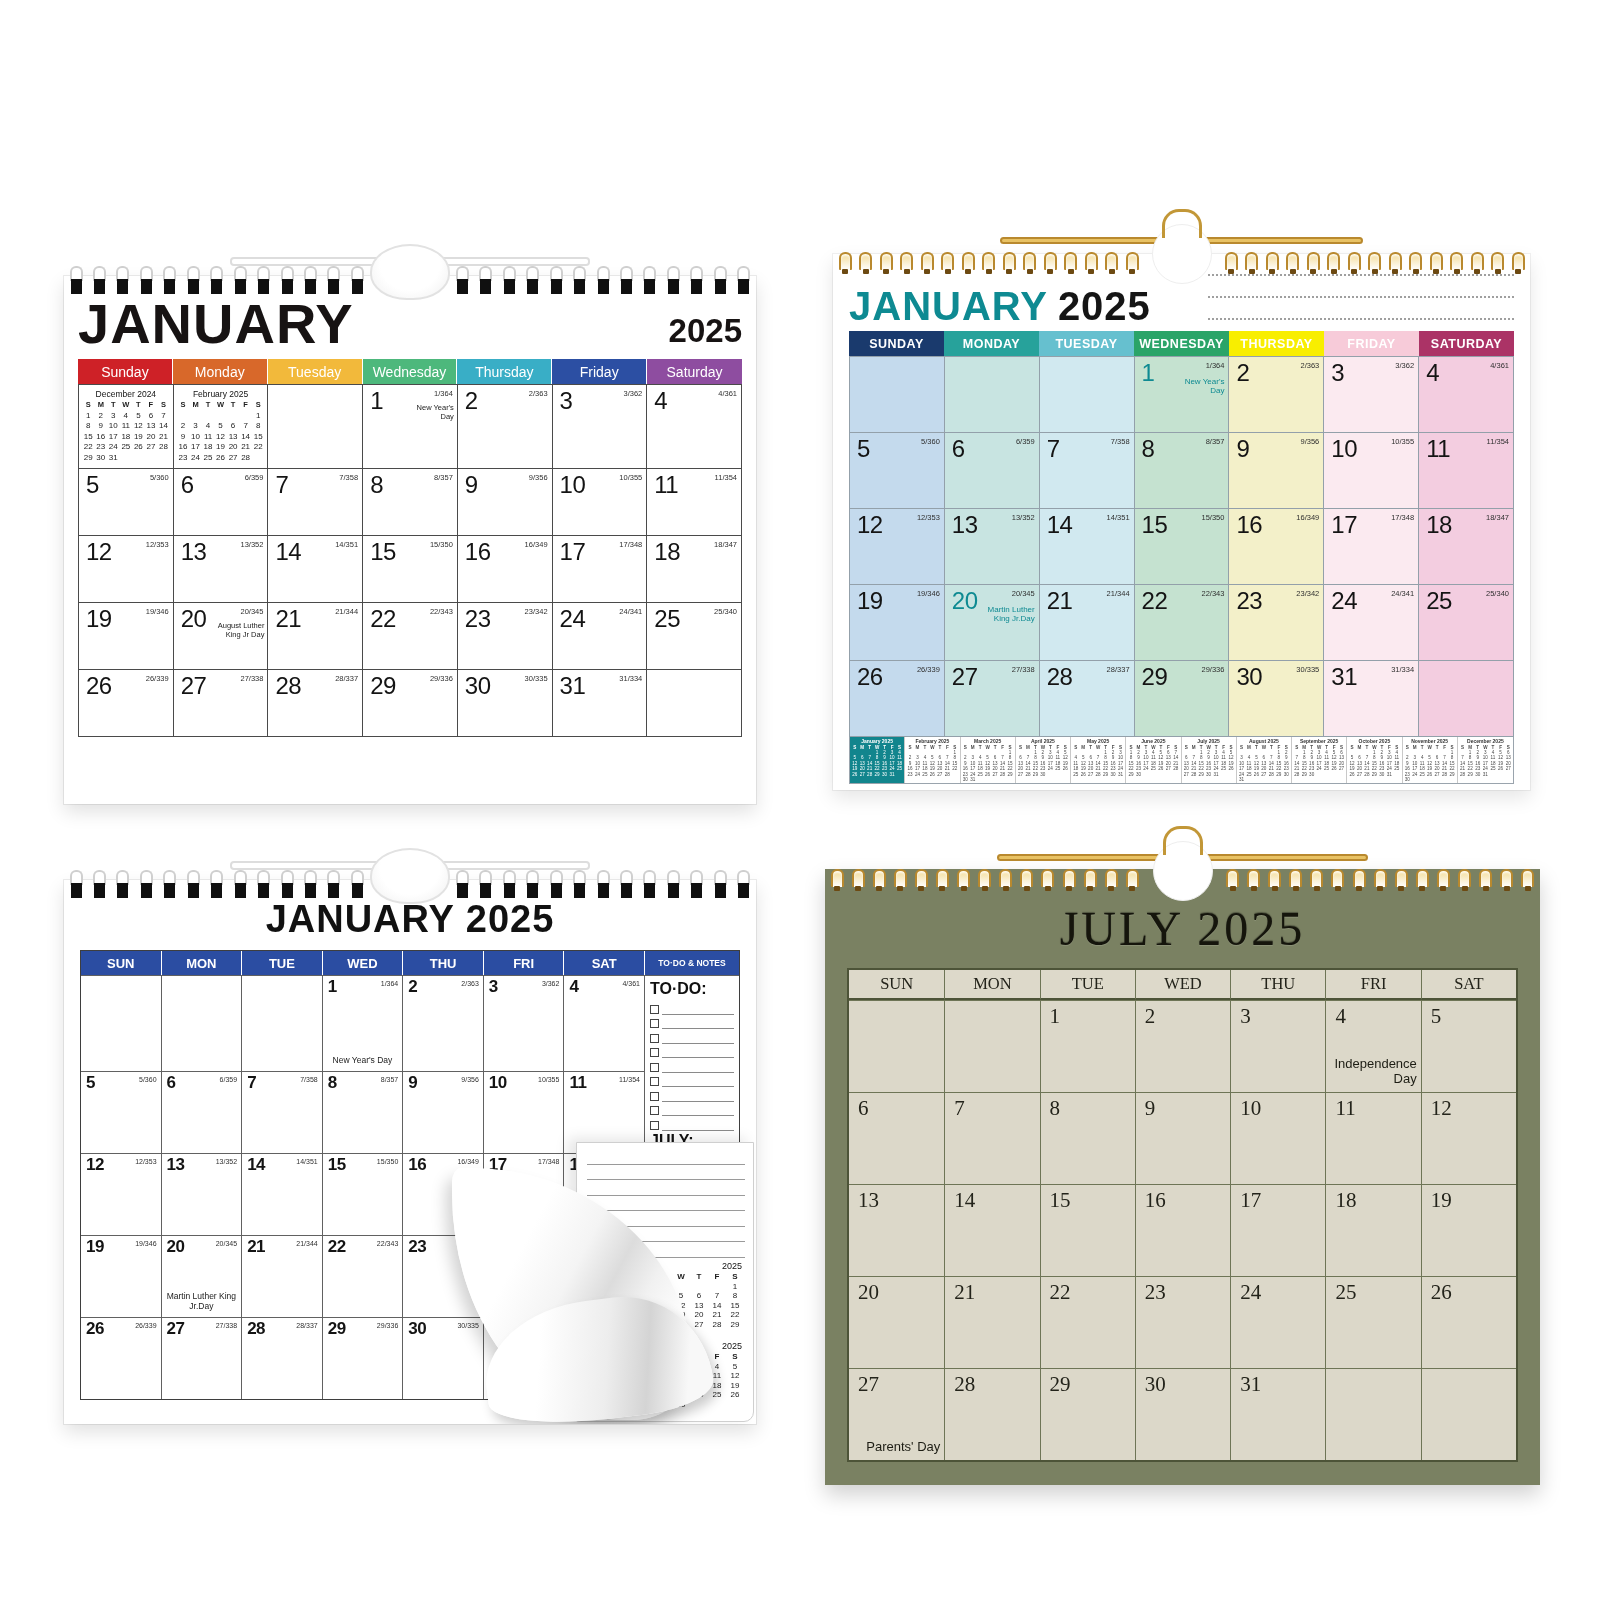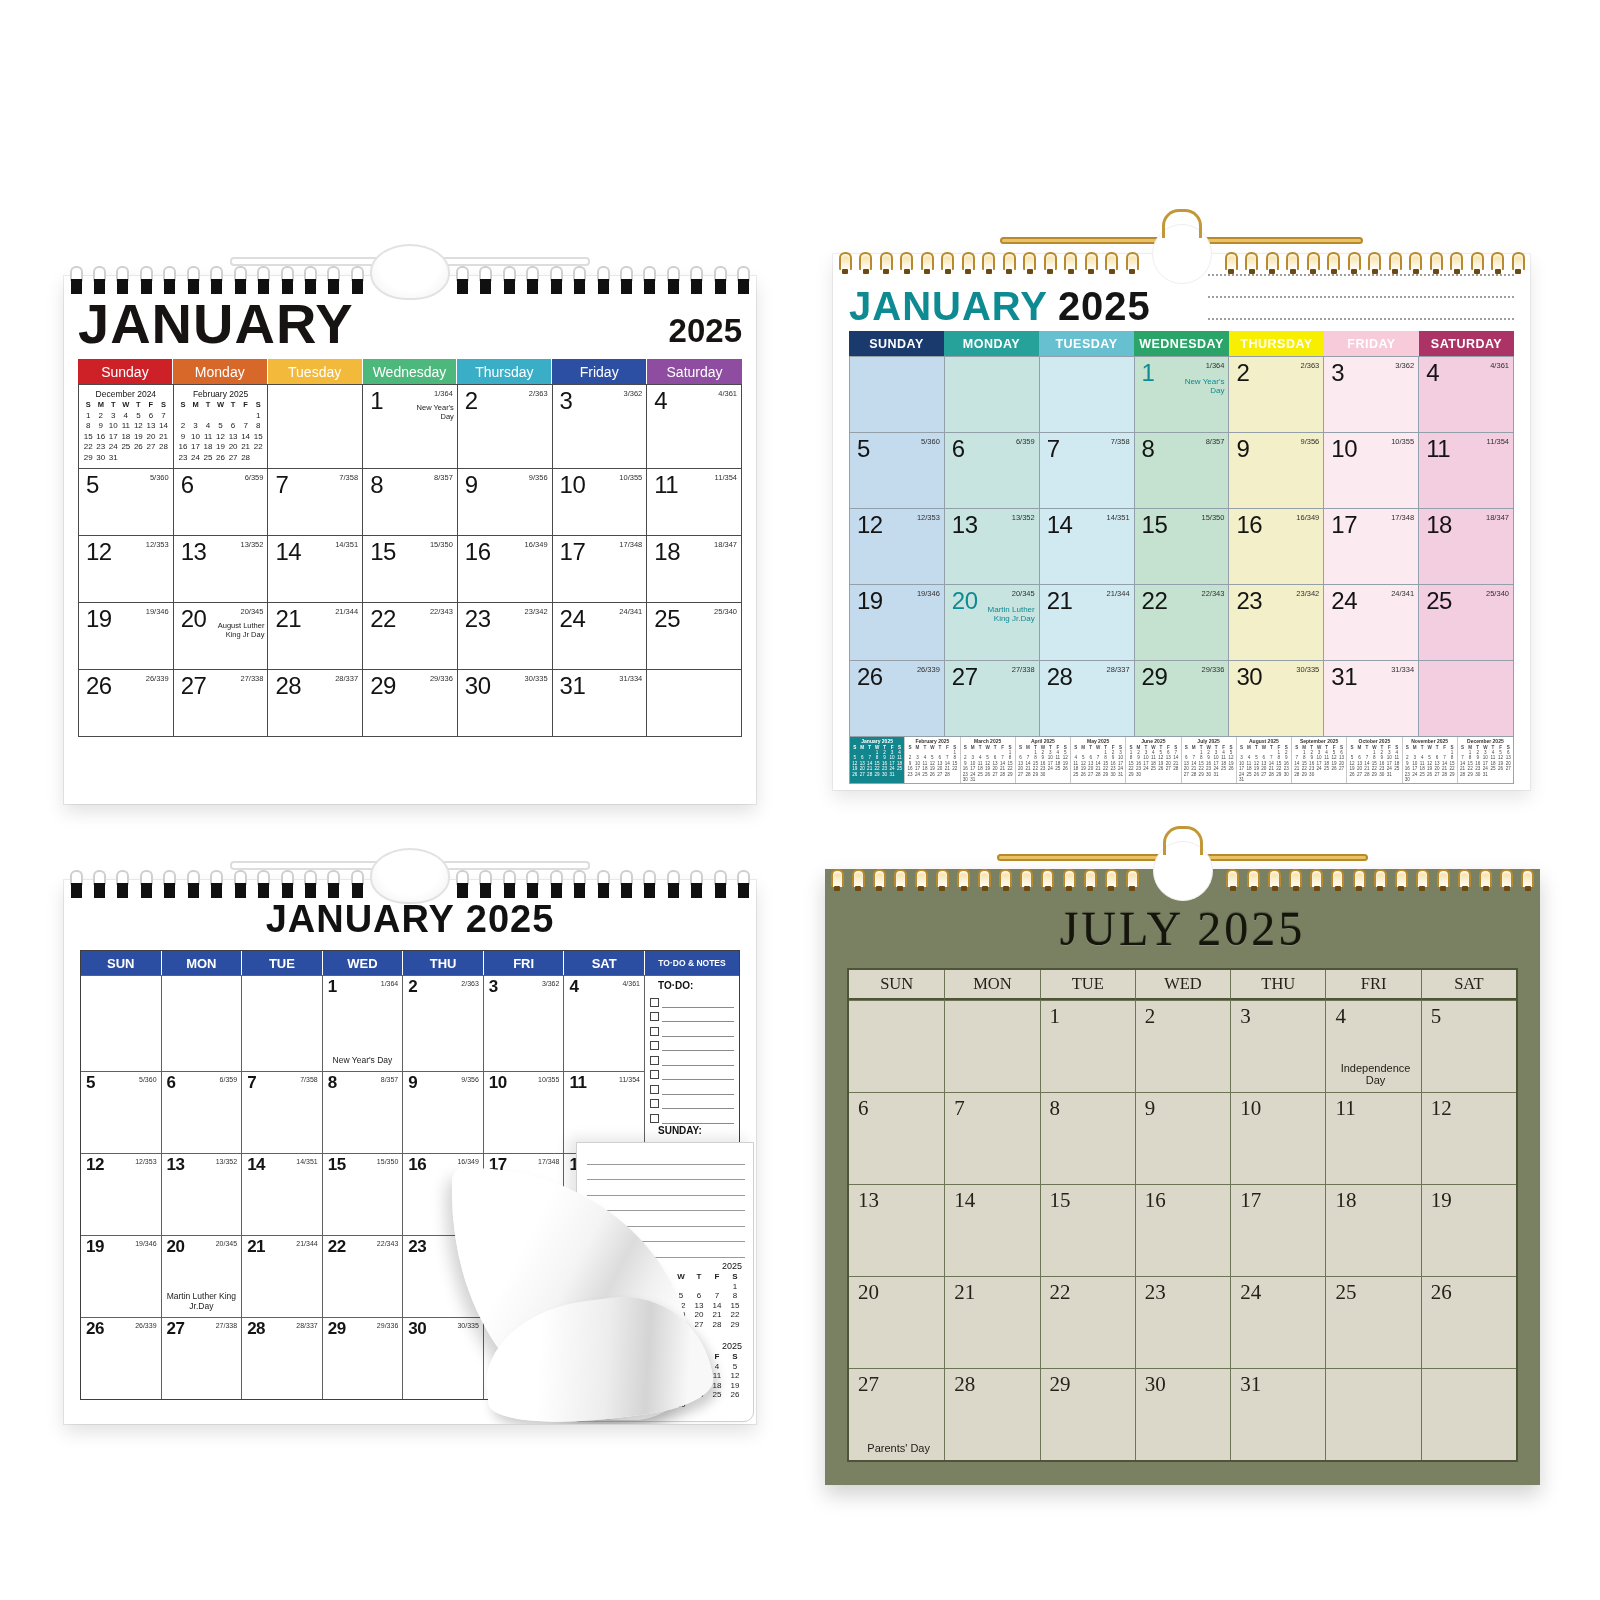--- a/index.html
+++ b/index.html
@@ -70,21 +70,21 @@
   #cal-bl .page{inset:28px 0 0 0;padding:12px 16px 0;overflow:hidden;}
   .bl-title{font-size:38px;font-weight:800;color:#111;text-align:center;height:54px;line-height:54px;letter-spacing:1px;}
   #bl-grid{display:grid;grid-template-columns:repeat(7,1fr) 94px;grid-template-rows:24px 96px 82px 82px 82px 82px;border:1.5px solid #3e3e3e;margin-top:4px;}
   #bl-grid .day-h{background:#2b4da2;color:#fff;font-size:13px;font-weight:700;display:flex;align-items:center;justify-content:center;border-right:1px solid #fff;}
   #bl-grid .day-h.todo-h{font-size:8.5px;border-right:none;}
   #bl-grid .bc{position:relative;border-right:1px solid #616161;border-top:1px solid #616161;background:#fff;}
   #bl-grid .bc .num{font-size:17px;font-weight:600;top:1px;left:5px;}
   #bl-grid .bc .code{font-size:7px;}
   #cal-bl .hol{bottom:5px;left:4px;right:4px;text-align:center;font-size:8.5px;}
   .todo-cell{grid-column:8;grid-row:2/7;border-top:1px solid #616161;background:#fff;padding:3px 5px;position:relative;}
-  .todo-label,.notes-label{font-size:10px;font-weight:700;color:#111;margin:1px 8px 2px;}
+  .todo-label,.notes-label{font-size:16px;font-weight:700;color:#111;margin:1px 0 2px;}
   .checkline{display:flex;align-items:flex-end;height:14.5px;}
   .checkline .box{width:7px;height:7px;border:1px solid #444;margin:0 3px 1px 0;flex:none;}
   .checkline .ln{flex:1;border-bottom:1px solid #8a8a8a;height:100%;}
   .noteline{border-bottom:1.2px solid #8a8a8a;height:14px;}
   
   .under-page{position:absolute;right:2px;bottom:2px;width:176px;height:278px;background:#fff;border:1px solid #cfcfcf;border-radius:0 0 10px 2px;z-index:12;box-shadow:-8px -4px 14px rgba(0,0,0,.10);}
   .under-lines{position:absolute;top:6px;left:10px;right:8px;}
   .under-lines .ul{height:14.5px;border-bottom:1.2px solid #9a9a9a;}
   .curl-mini{position:absolute;right:6px;width:132px;padding:0;}
   .curl-mini .mini-name{display:flex;justify-content:space-between;font-weight:400;font-size:9px;margin:0 2px 1px;}
@@ -102,21 +102,21 @@
   
   #cal-br{left:825px;top:845px;width:715px;height:640px;}
   #cal-br .page{inset:24px 0 0 0;background:#7a8162;box-shadow:0 10px 20px rgba(0,0,0,.18);}
   .br-title{font-family:"Liberation Serif",serif;font-size:48px;color:#15150c;text-align:center;margin-top:32px;letter-spacing:3px;font-weight:500;text-shadow:0 -1px 1px rgba(0,0,0,.35),0 1px 0 rgba(255,255,255,.12);}
   #br-grid{display:grid;grid-template-columns:repeat(7,1fr);grid-template-rows:30px repeat(5,92px);margin:12px 22px 0;border:2px solid #4d5438;}
   #br-grid .day-h{background:#ddd9ca;font-family:"Liberation Serif",serif;font-size:16.5px;color:#23231a;display:flex;align-items:center;justify-content:center;border-left:1px solid #6e7556;border-bottom:2px solid #4d5438;}
   #br-grid .day-h:first-child{border-left:none;}
   #br-grid .cell{position:relative;background:#dcd8c9;border-left:1px solid #6e7556;border-top:1px solid #6e7556;}
   #br-grid .cell.c0{border-left:none;}
   #br-grid .num{font-family:"Liberation Serif",serif;font-size:21px;font-weight:400;color:#23231a;top:3px;left:9px;letter-spacing:0;}
-  #cal-br .hol{bottom:5px;left:8px;right:4px;text-align:center;font-size:11px;font-family:"Liberation Sans",sans-serif;color:#1d1d14;}
+  #cal-br .hol{bottom:5px;left:8px;right:4px;text-align:right;font-size:13px;font-family:"Liberation Sans",sans-serif;color:#1d1d14;}
 </style>
 </head>
 <body>
 
 <div class="panel" id="cal-tl">
   <div class="page">
     <div class="tl-titlerow">
       <div class="tl-title">JANUARY</div>
       <div class="tl-year">2025</div>
     </div>
@@ -1364,21 +1364,21 @@
             <div class="ln"></div>
           </div>
           <div class="checkline">
             <div class="box"></div>
             <div class="ln"></div>
           </div>
           <div class="checkline">
             <div class="box"></div>
             <div class="ln"></div>
           </div>
-          <div class="notes-label">SUNDAY:</div>
+          <div class="notes-label">JULY:</div>
           <div class="noteline"></div>
           <div class="noteline"></div>
           <div class="noteline"></div>
           <div class="noteline"></div>
           <div class="noteline"></div>
           <div class="noteline"></div>
         </div>
         <div class="cell bc c0"></div>
         <div class="cell bc"></div>
         <div class="cell bc"></div>

